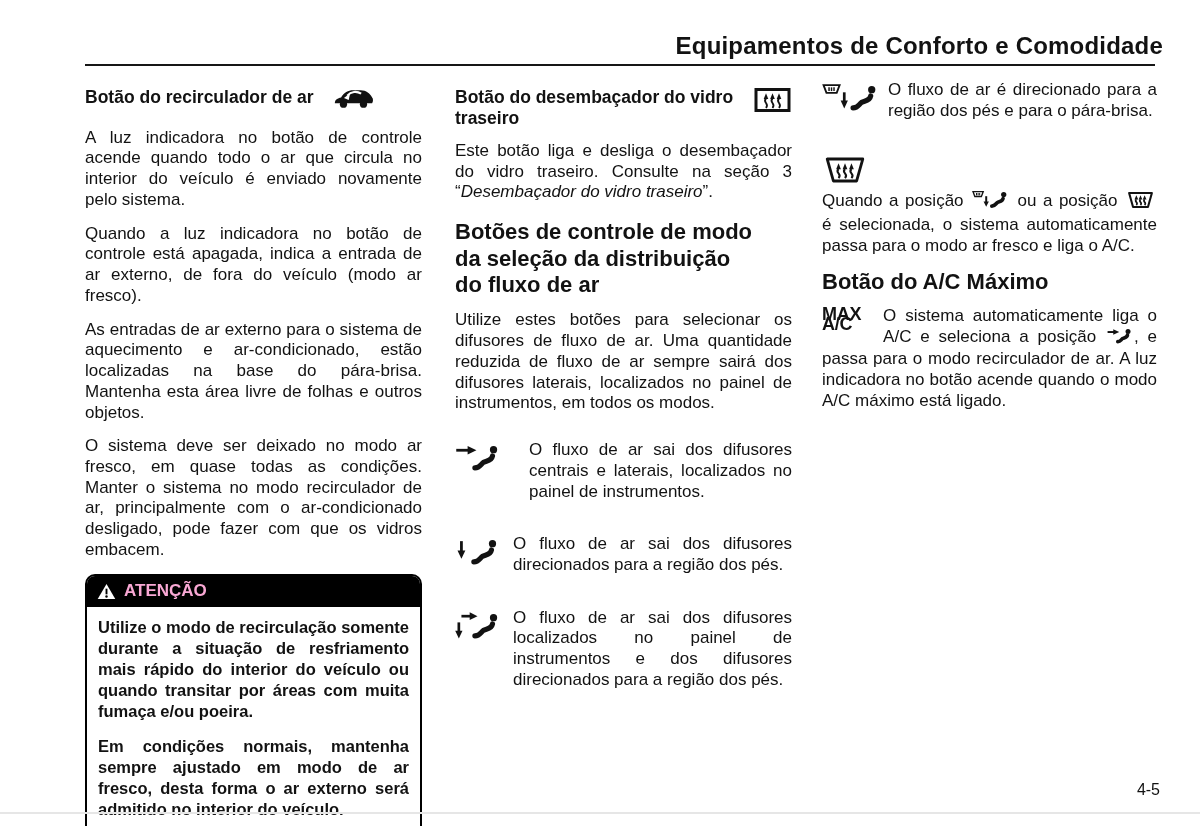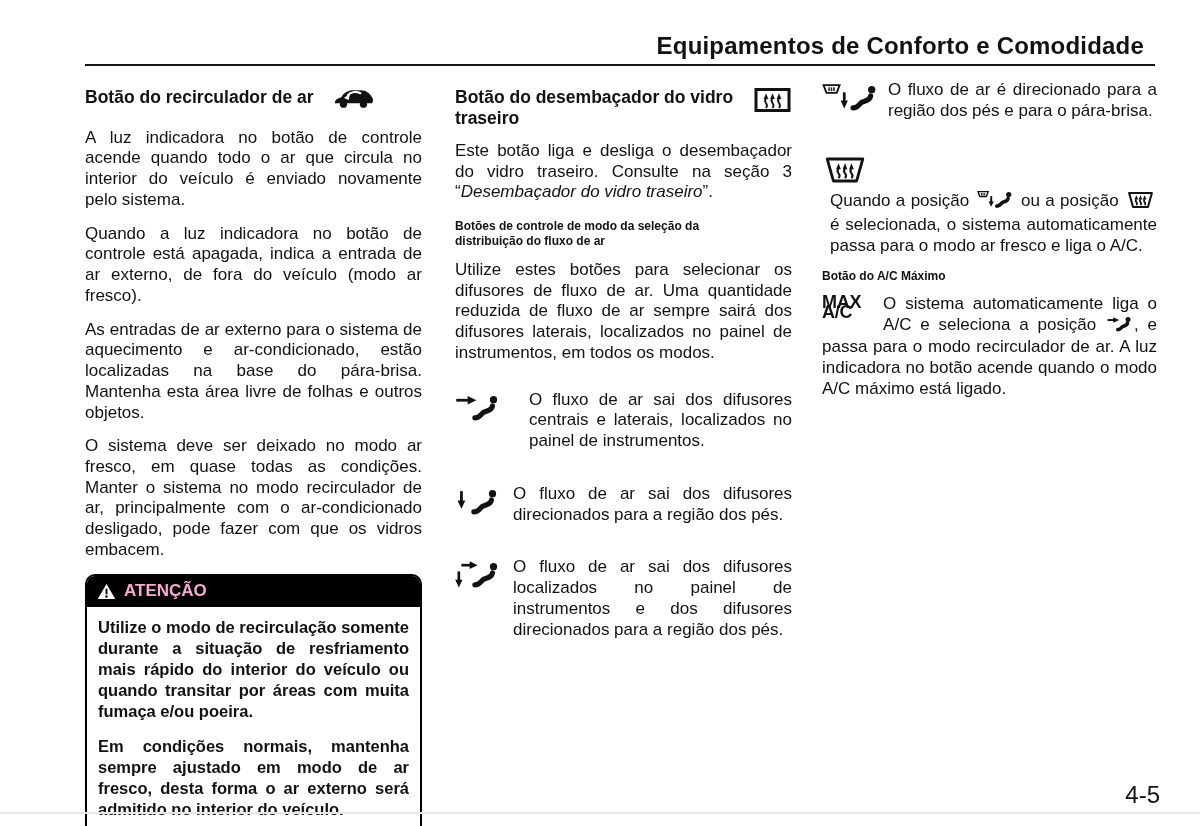--- a/index.html
+++ b/index.html
@@ -2,30 +2,30 @@
 <html><head>
 <meta charset="utf-8">
 <style>
   html,body{margin:0;padding:0;}
   body{
     width:1200px;height:826px;background:#ffffff;position:relative;
     font-family:"Liberation Sans", sans-serif;color:#121212;
     -webkit-font-smoothing:antialiased;
   }
   .page-title{
-    position:absolute;top:32px;left:74px;width:1070px;
+    position:absolute;top:32px;left:93px;width:1070px;
     text-align:right;font-size:24px;font-weight:bold;letter-spacing:.2px;
   }
   .header-rule{position:absolute;top:64px;left:85px;width:1070px;height:2px;background:#161616;}
   .bottom-rule{position:absolute;top:812px;left:0;width:1200px;height:2px;background:#e6e6e6;}
   .col{position:absolute;top:78px;font-size:17px;line-height:1.22;}
   .col1{left:85px;width:337px;}
   .col2{left:455px;width:337px;}
   .col3{left:822px;width:335px;}
-  .h{font-size:12px;font-weight:bold;line-height:1.2;margin:0 0 12px 0;}
+  .h{font-size:22px;font-weight:bold;line-height:1.2;margin:0 0 12px 0;}
   .hrow{display:flex;align-items:flex-start;margin:9px 0 12px 0;}
   .hrow .htext{font-size:17.5px;font-weight:bold;line-height:1.2;}
   .col p{margin:0 0 13px 0;text-align:justify;}
   .h2narrow{max-width:302px;margin-top:16px;}
   .warning-box{
     margin-top:6px;border:2px solid #000;border-radius:10px;overflow:hidden;background:#fff;
   }
   .warning-head{
     background:#000;color:#f9a8d4;font-weight:bold;font-size:17px;
     padding:5px 12px 6px 10px;display:flex;align-items:center;gap:8px;
@@ -182,21 +182,21 @@
         </g>
         <g fill="#121212">
           <polygon points="12.8,12.2 17.2,12.2 15,6.8"></polygon>
           <polygon points="18.8,12.2 23.2,12.2 21,6.8"></polygon>
           <polygon points="24.8,12.2 29.2,12.2 27,6.8"></polygon>
         </g>
       </svg>
     </span>
   </div>
 
-  <p class="note" style="text-align:justify;margin-left:8px;">
+  <p class="note" style="text-align:justify;">
     <span>Quando a posição </span><span class="inline-ic"><svg width="37" height="19" viewBox="0 0 56 28">
         <path d="M1.5,2 L17,2 L14.2,9.5 L4.3,9.5 Z" fill="none" stroke="#121212" stroke-width="2"></path>
         <g stroke="#121212" stroke-width="1.5">
           <line x1="6.8" y1="7.8" x2="6.8" y2="4.2"></line>
           <line x1="9.2" y1="7.8" x2="9.2" y2="4.2"></line>
           <line x1="11.6" y1="7.8" x2="11.6" y2="4.2"></line>
         </g>
         <line x1="21.5" y1="9" x2="21.5" y2="18" stroke="#121212" stroke-width="3"></line>
         <polygon points="17.5,17 25.5,17 21.5,25" fill="#121212"></polygon>
         <circle cx="48" cy="6.5" r="4" fill="#121212"></circle>
@@ -224,14 +224,14 @@
         <span>A/C</span>
       </span><span>O sistema automaticamente liga o A/C e seleciona a posição </span><span class="inline-ic" style="vertical-align:-2px;"><svg width="25" height="16" viewBox="0 0 44 28">
         <line x1="1" y1="7" x2="13" y2="7" stroke="#121212" stroke-width="3.4"></line>
         <polygon points="11,2 21.5,7 11,12" fill="#121212"></polygon>
         <circle cx="37" cy="6" r="4.4" fill="#121212"></circle>
         <path d="M36,12.5 C35,17.5 30,17 27.5,18.5 C24.5,20.5 24,24 19,24" stroke="#121212" stroke-width="6.4" fill="none" stroke-linecap="round" stroke-linejoin="round"></path>
       </svg></span><span>, e passa para o modo recirculador de ar. A luz indicadora no botão acende quando o modo A/C máximo está ligado.</span>
   </p>
 </div>
 
-<div style="position:absolute;top:781px;left:1050px;width:110px;text-align:right;font-size:24px;">4-5</div>
+<div style="position:absolute;top:781px;left:1050px;width:110px;text-align:right;font-size:16px;">4-5</div>
 <div class="bottom-rule"></div>
 
 </body></html>

